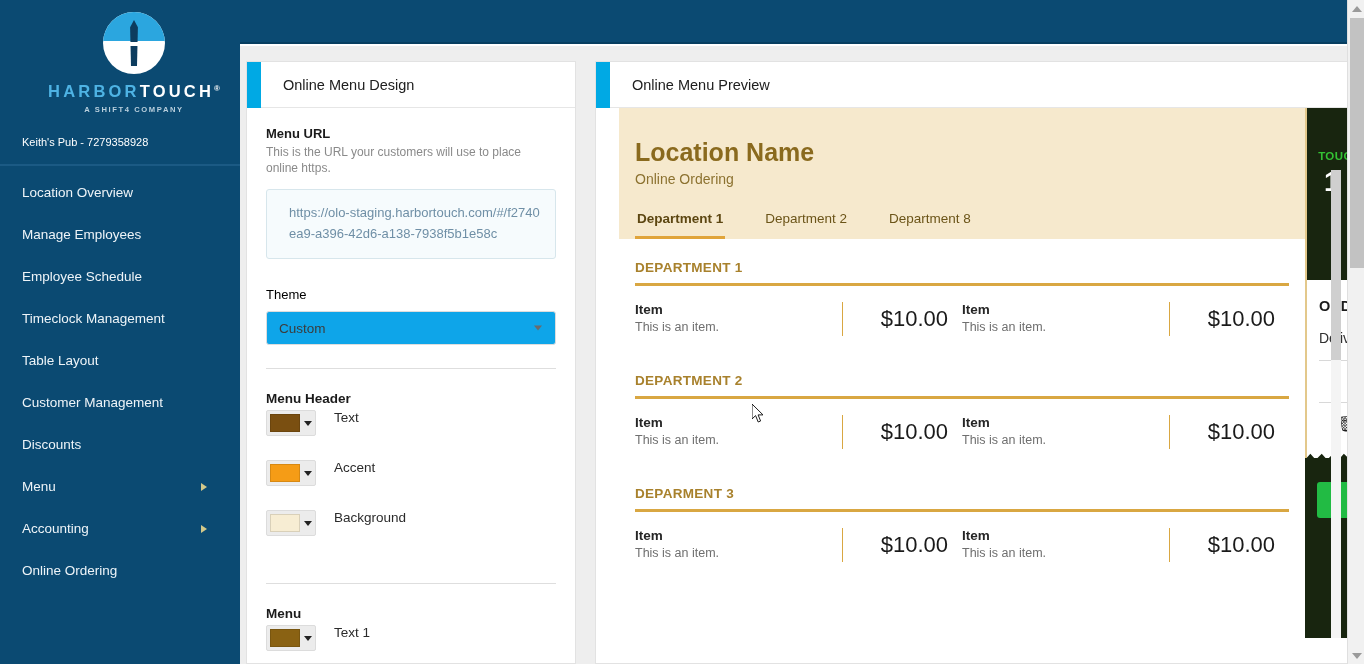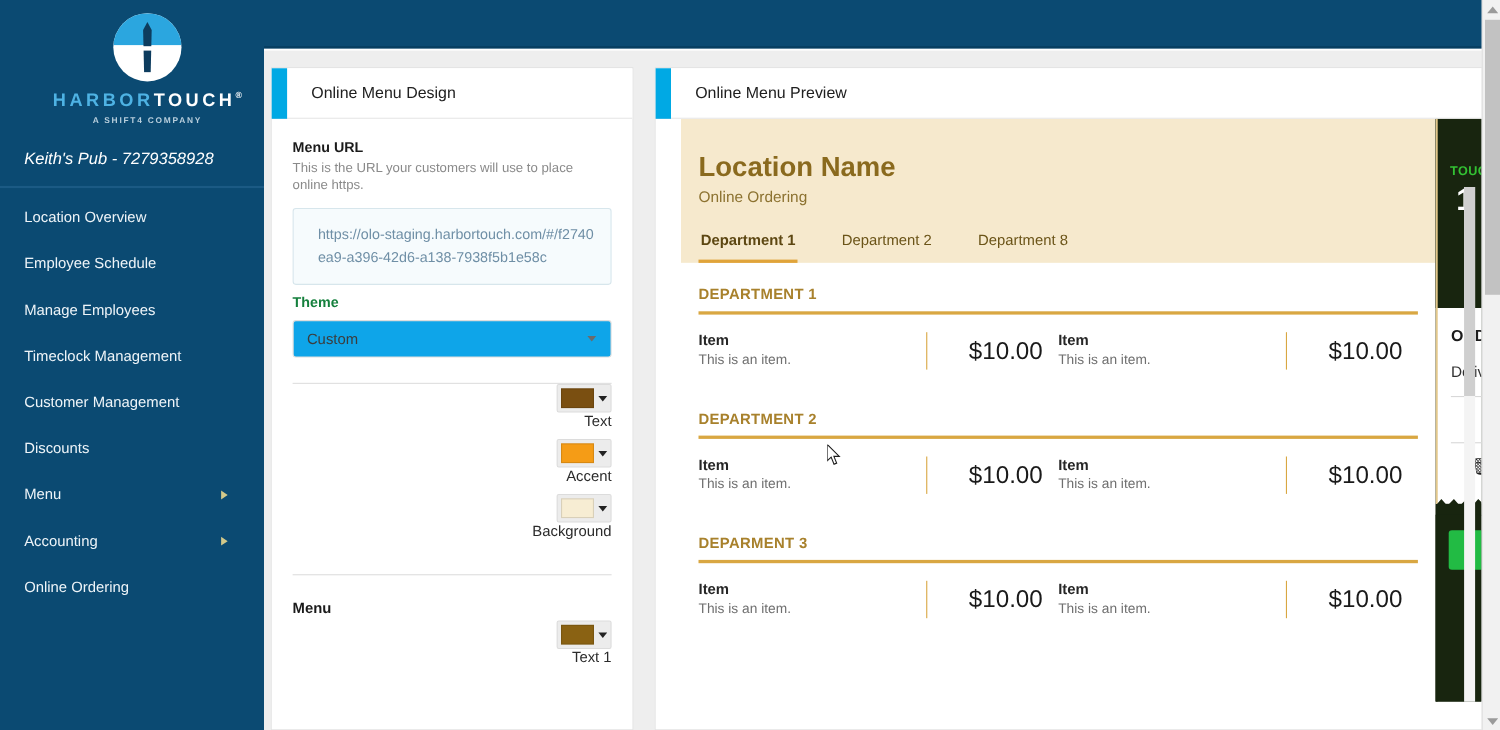--- a/index.html
+++ b/index.html
@@ -34,21 +34,21 @@
     color: #ffffff; line-height: 1; white-space: nowrap;
   }
   .wordmark .hb { color: #4eb3e4; }
   .wordmark .reg { font-size: 8px; vertical-align: super; letter-spacing: 0; }
   .subwordmark {
     margin-top: 5px; font-size: 7.6px; letter-spacing: 1.6px;
     color: #b9cfdd; font-weight: 600;
   }
   #store-name {
     margin-top: 22px; padding: 0 22px 16px 22px;
-    font-size: 15px; color: #ffffff; white-space: nowrap; font-style: italic;
+    font-size: 11px; color: #ffffff; white-space: nowrap;
   }
   .nav-sep { height: 1px; background: #1b5a84; }
   .nav-group { padding: 6px 0; }
   .nav-item {
     position: relative; display: flex; align-items: center;
     height: 42px; padding: 0 22px; color: #eef4f8; font-size: 13.5px;
     cursor: pointer; white-space: nowrap;
   }
   .nav-caret {
     position: absolute; right: 33px; top: 50%; transform: translateY(-50%);
@@ -87,34 +87,34 @@
   }
   .dp-body { padding: 18px 19px 0 19px; }
   .fld-label { font-size: 13px; font-weight: bold; color: #1b1b1b; }
   .fld-help { margin-top: 3px; font-size: 12px; color: #8a8a8a; line-height: 16px; }
   .url-box {
     margin-top: 13px; border: 1px solid #d7e6ec; background: #f6fbfd;
     border-radius: 3px; padding: 12px 14px 14px 22px;
     font-size: 13px; line-height: 21px; color: #6f8fa6; word-break: break-all;
     cursor: text;
   }
-  .sec-label { margin-top: 8px; font-size: 13px; font-weight: bold; color: #15803d; }
+  .sec-label { margin-top: 28px; font-size: 13px; font-weight: normal; color: #000000; }
   .select-box {
     margin-top: 9px; height: 34px; border: 1px solid #dddddd; background: #0ea5e9;
     border-radius: 3px; display: flex; align-items: center; padding: 0 12px;
     font-size: 13.5px; color: #3c3c3c; position: relative; cursor: pointer;
   }
   .select-caret {
     position: absolute; right: 13px; top: 50%; transform: translateY(-50%);
     width: 0; height: 0; border-top: 5px solid #6b6b6b;
     border-left: 4.5px solid transparent; border-right: 4.5px solid transparent;
   }
   .hr { margin-top: 23px; height: 1px; background: #dedede; }
   .sec-head { margin-top: 22px; margin-bottom: 4px; font-size: 13.5px; font-weight: bold; color: #1b1b1b; }
-  .swatch-row { display: flex; align-items: flex-end; height: 50px; flex-direction: column; }
+  .swatch-row { display: flex; align-items: flex-start; height: 50px; }
   .swatch-btn {
     width: 50px; height: 26px; background: #ececec; border: 1px solid #dcdcdc;
     border-radius: 2px; display: flex; align-items: center; cursor: pointer;
   }
   .swatch-chip { width: 30px; height: 18px; margin-left: 3px; border: 1px solid rgba(0,0,0,.12); }
   .swatch-caret {
     margin-left: 4px; width: 0; height: 0; border-top: 5px solid #222;
     border-left: 4px solid transparent; border-right: 4px solid transparent;
   }
   .swatch-label { margin-left: 18px; font-size: 13.5px; color: #2b2b2b; }
@@ -234,27 +234,30 @@
     <div class="nav-sep"></div>
 
 
     <div class="nav-sep"></div>
 
     <div class="nav-group">
       <div class="nav-item">
         <span>Location Overview</span>
       </div>
       <div class="nav-item">
+        <span>Manage Employees</span>
+      </div>
+      <div class="nav-item">
         <span>Employee Schedule</span>
       </div>
       <div class="nav-item">
-        <span>Manage Employees</span>
-      </div>
-      <div class="nav-item">
         <span>Timeclock Management</span>
+      </div>
+      <div class="nav-item">
+        <span>Table Layout</span>
       </div>
       <div class="nav-item">
         <span>Customer Management</span>
       </div>
       <div class="nav-item">
         <span>Discounts</span>
       </div>
       <div class="nav-item">
         <span>Menu</span>
         <span class="nav-caret"></span>
@@ -286,20 +289,21 @@
         <div class="url-box">https://olo-staging.harbortouch.com/#/f2740ea9-a396-42d6-a138-7938f5b1e58c</div>
 
         <div class="sec-label">Theme</div>
         <div class="select-box">
           <span>Custom</span>
           <span class="select-caret"></span>
         </div>
 
         <div class="hr"></div>
 
+        <div class="sec-head">Menu Header</div>
 
         <div class="swatch-row">
           <div class="swatch-btn">
             <div class="swatch-chip" id="chip-ht" style="background: rgb(122, 79, 17);"></div>
             <div class="swatch-caret"></div>
           </div>
           <div class="swatch-label">Text</div>
         </div>
 
         <div class="swatch-row">

